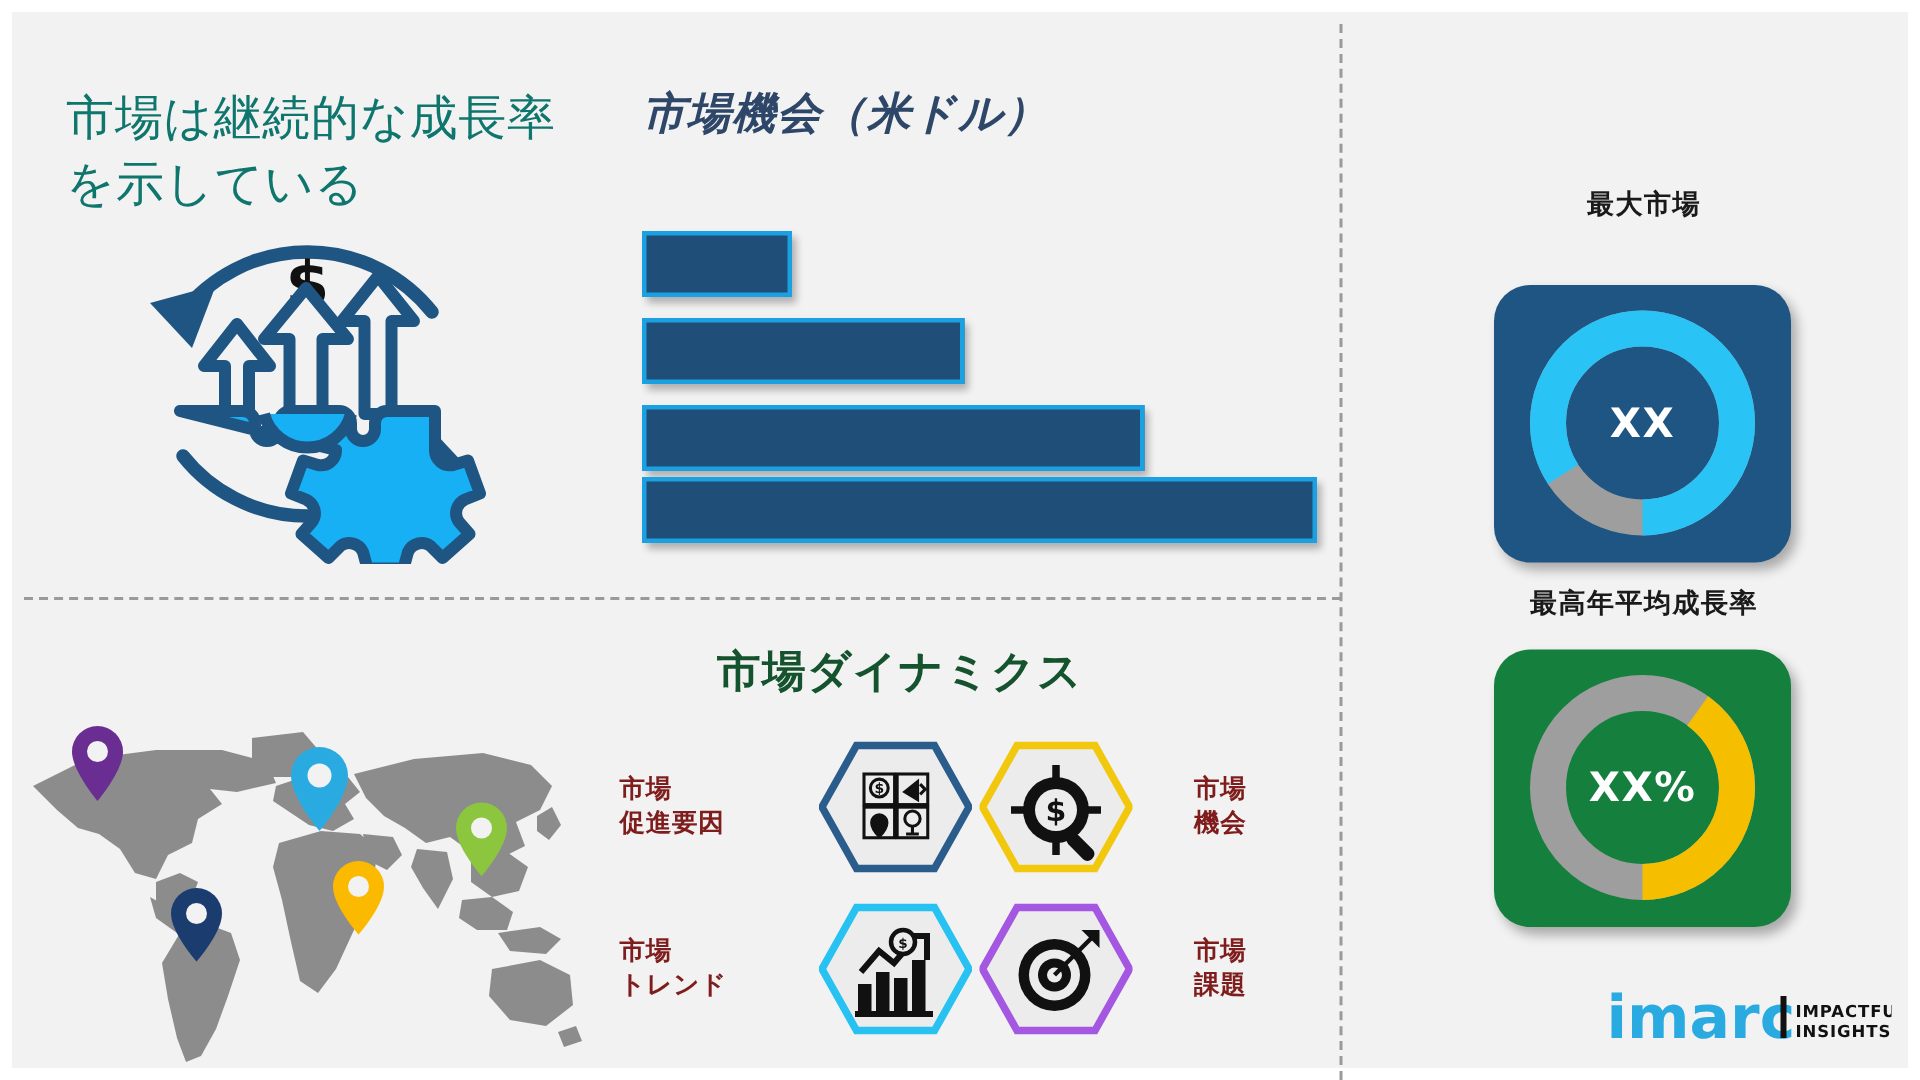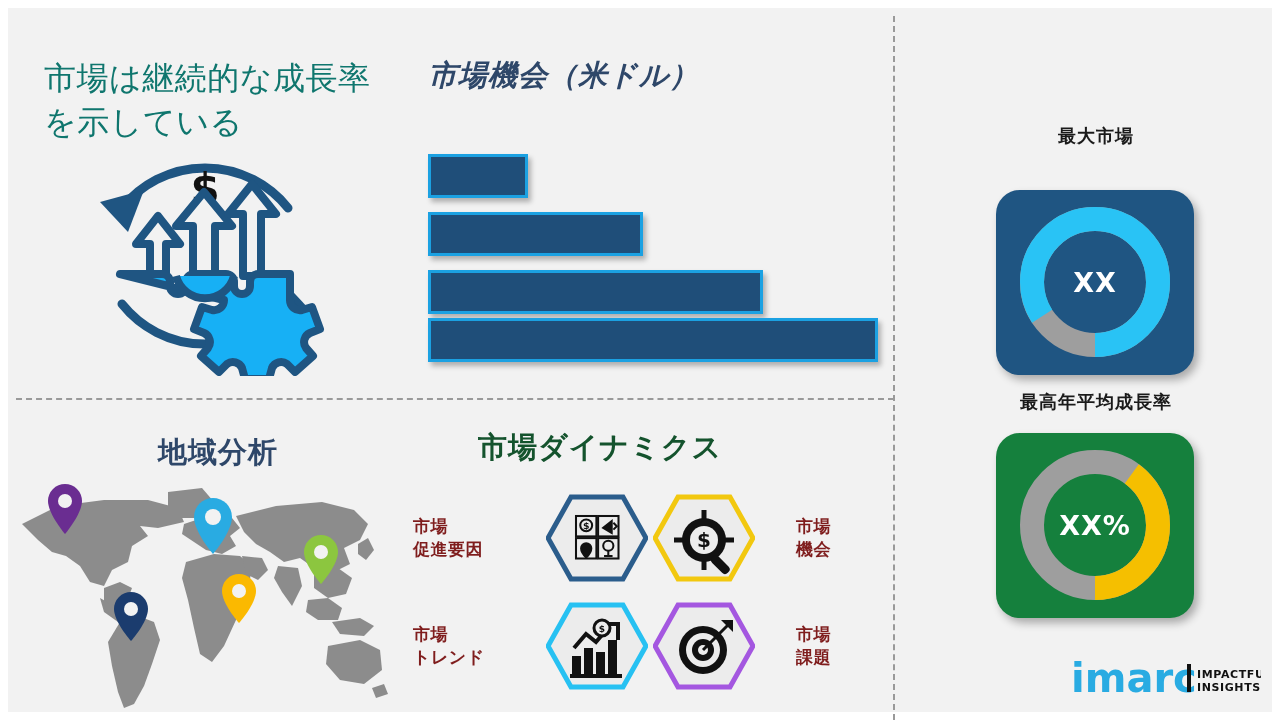--- a/index.html
+++ b/index.html
@@ -138,21 +138,20 @@
 
     <div class="hdr-opportunity">市場機会（米ドル）</div>
 
     <div class="bars">
       <div class="bar" style="top: 0px; height: 44px; width: 100px; background: rgb(31, 78, 121); border-color: rgb(27, 161, 226);"></div>
       <div class="bar" style="top: 58px; height: 44px; width: 215px; background: rgb(31, 78, 121); border-color: rgb(27, 161, 226);"></div>
       <div class="bar" style="top: 116px; height: 44px; width: 335px; background: rgb(31, 78, 121); border-color: rgb(27, 161, 226);"></div>
       <div class="bar" style="top: 164px; height: 44px; width: 450px; background: rgb(31, 78, 121); border-color: rgb(27, 161, 226);"></div>
     </div>
 
-    <div class="hdr-region">地域分析</div>
 
     <div class="map-wrap">
       <svg viewBox="0 0 400 250" width="400" height="250">
         <g fill="#8c8c8c">
 
           <path d="M14,54 L50,36 L96,30 L140,30 L170,38 L176,52 L150,58 L132,56 L140,66
                    L124,76 L120,92 L104,100 L96,116 L82,112 L72,96 L58,86 L44,82 L30,70 Z"></path>
           <path d="M96,118 L112,112 L124,118 L118,134 L104,140 L96,132 Z"></path>
 
           <path d="M160,22 L194,18 L206,32 L196,48 L172,48 L160,36 Z"></path>

